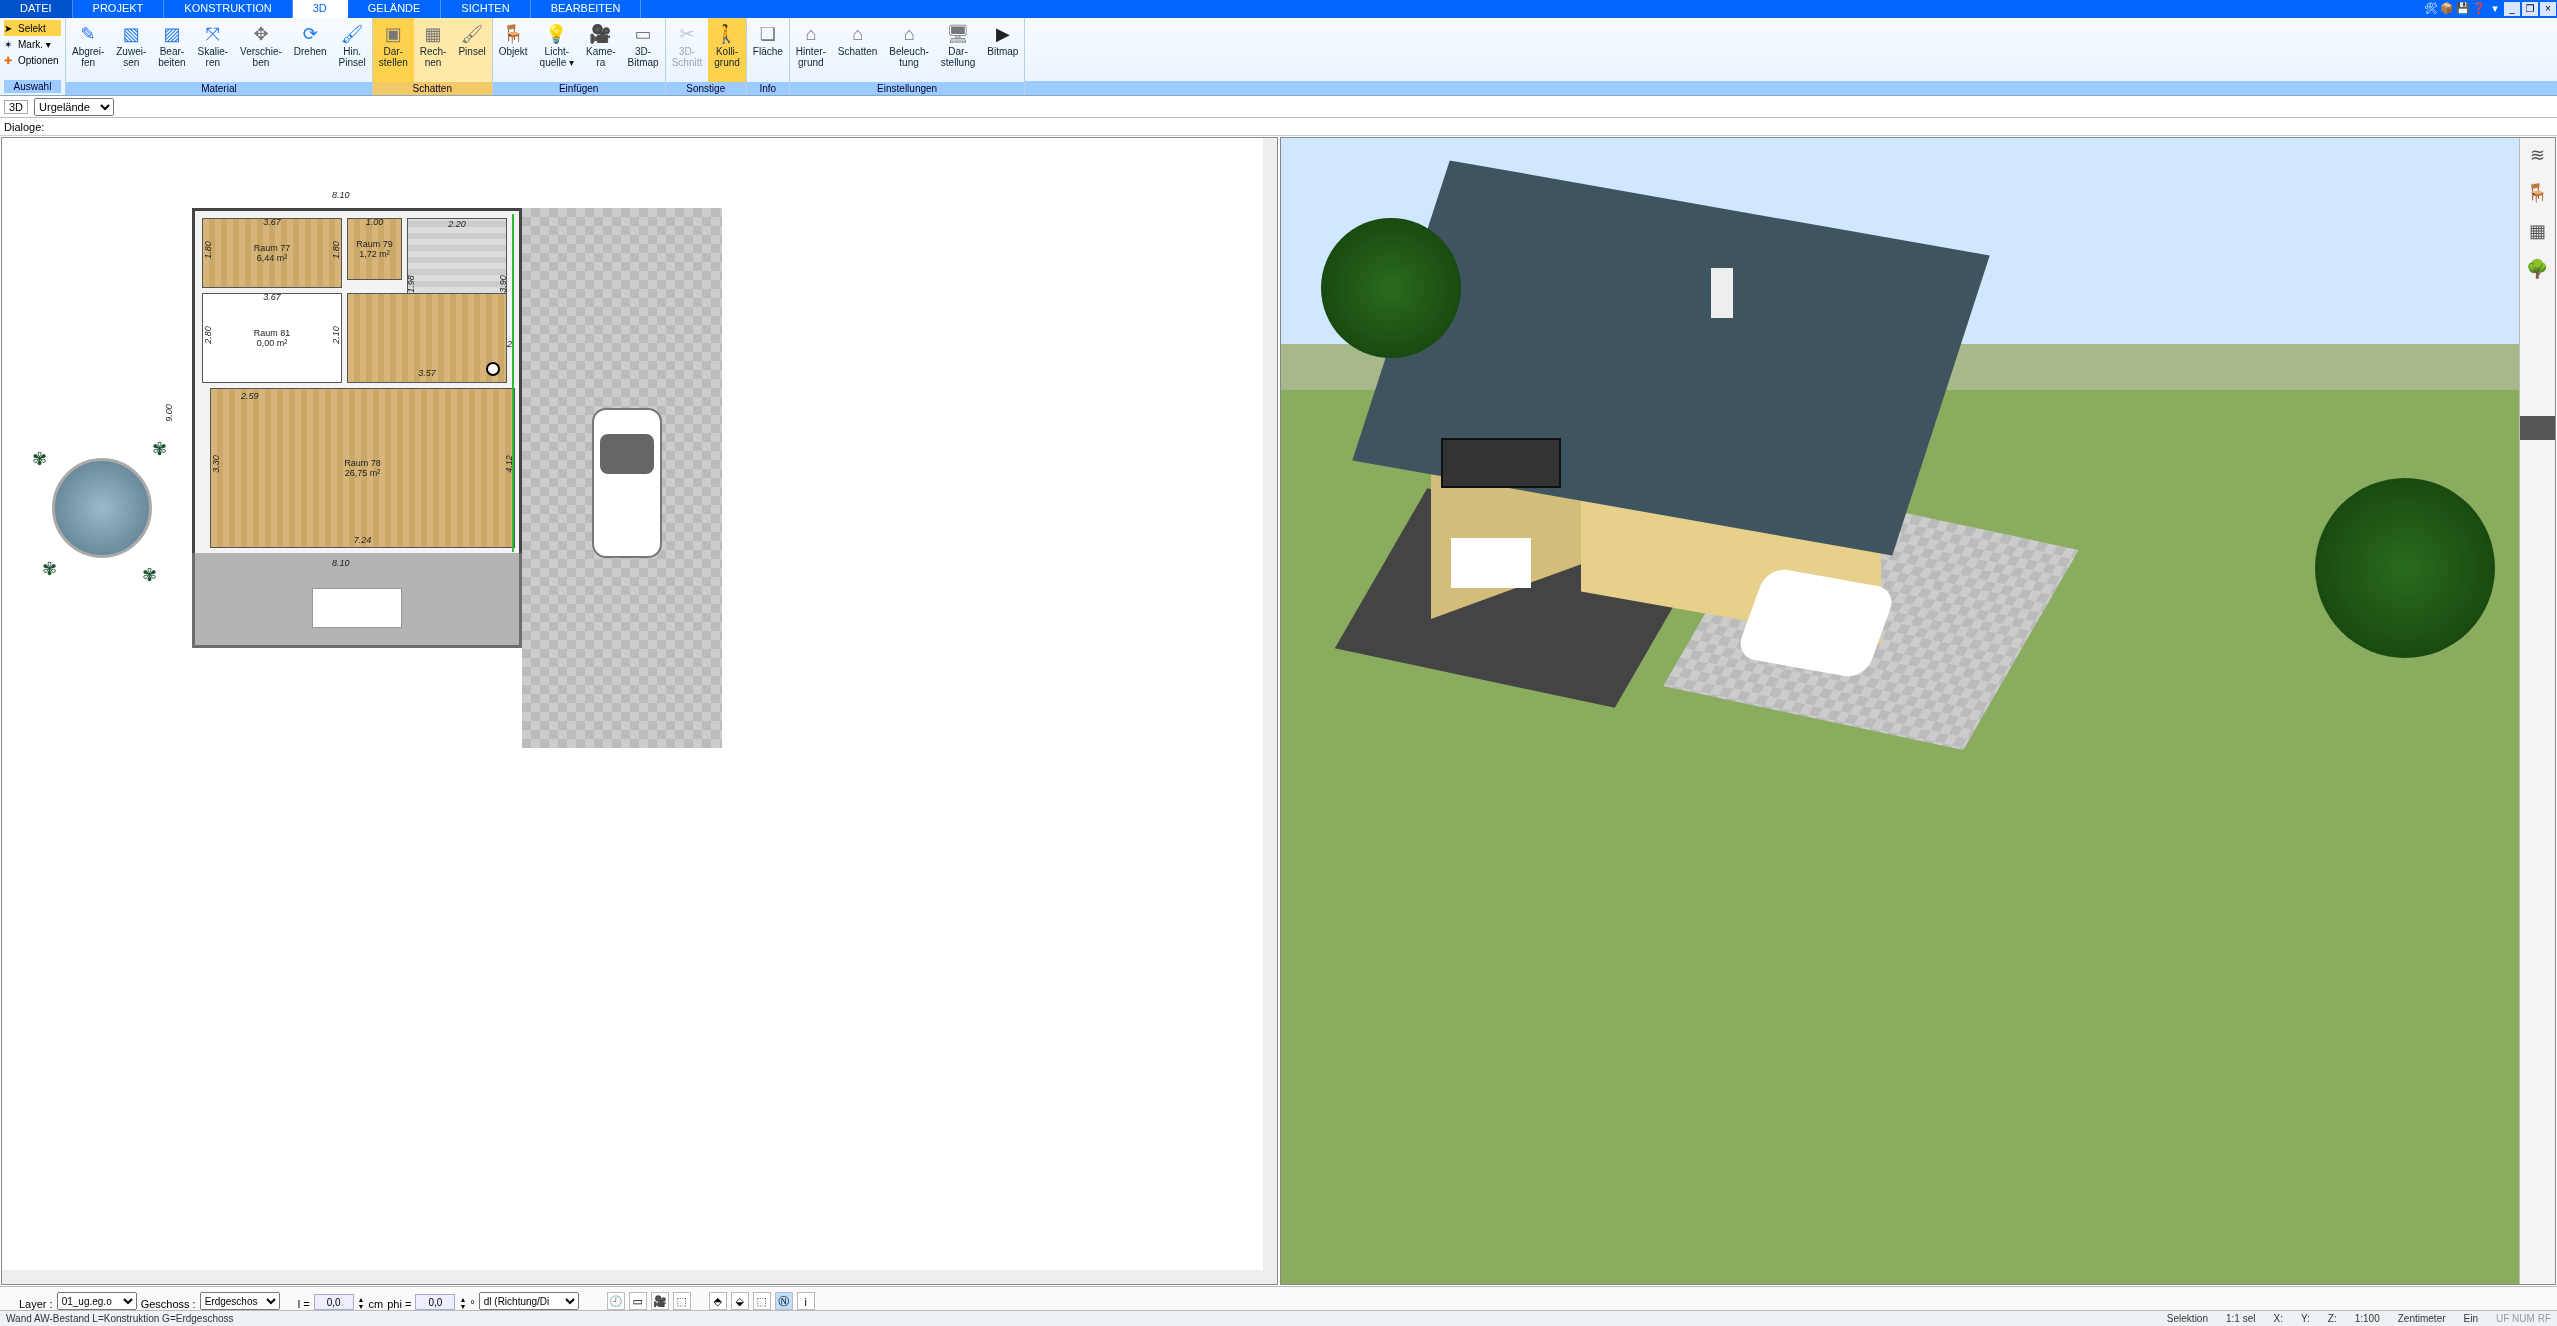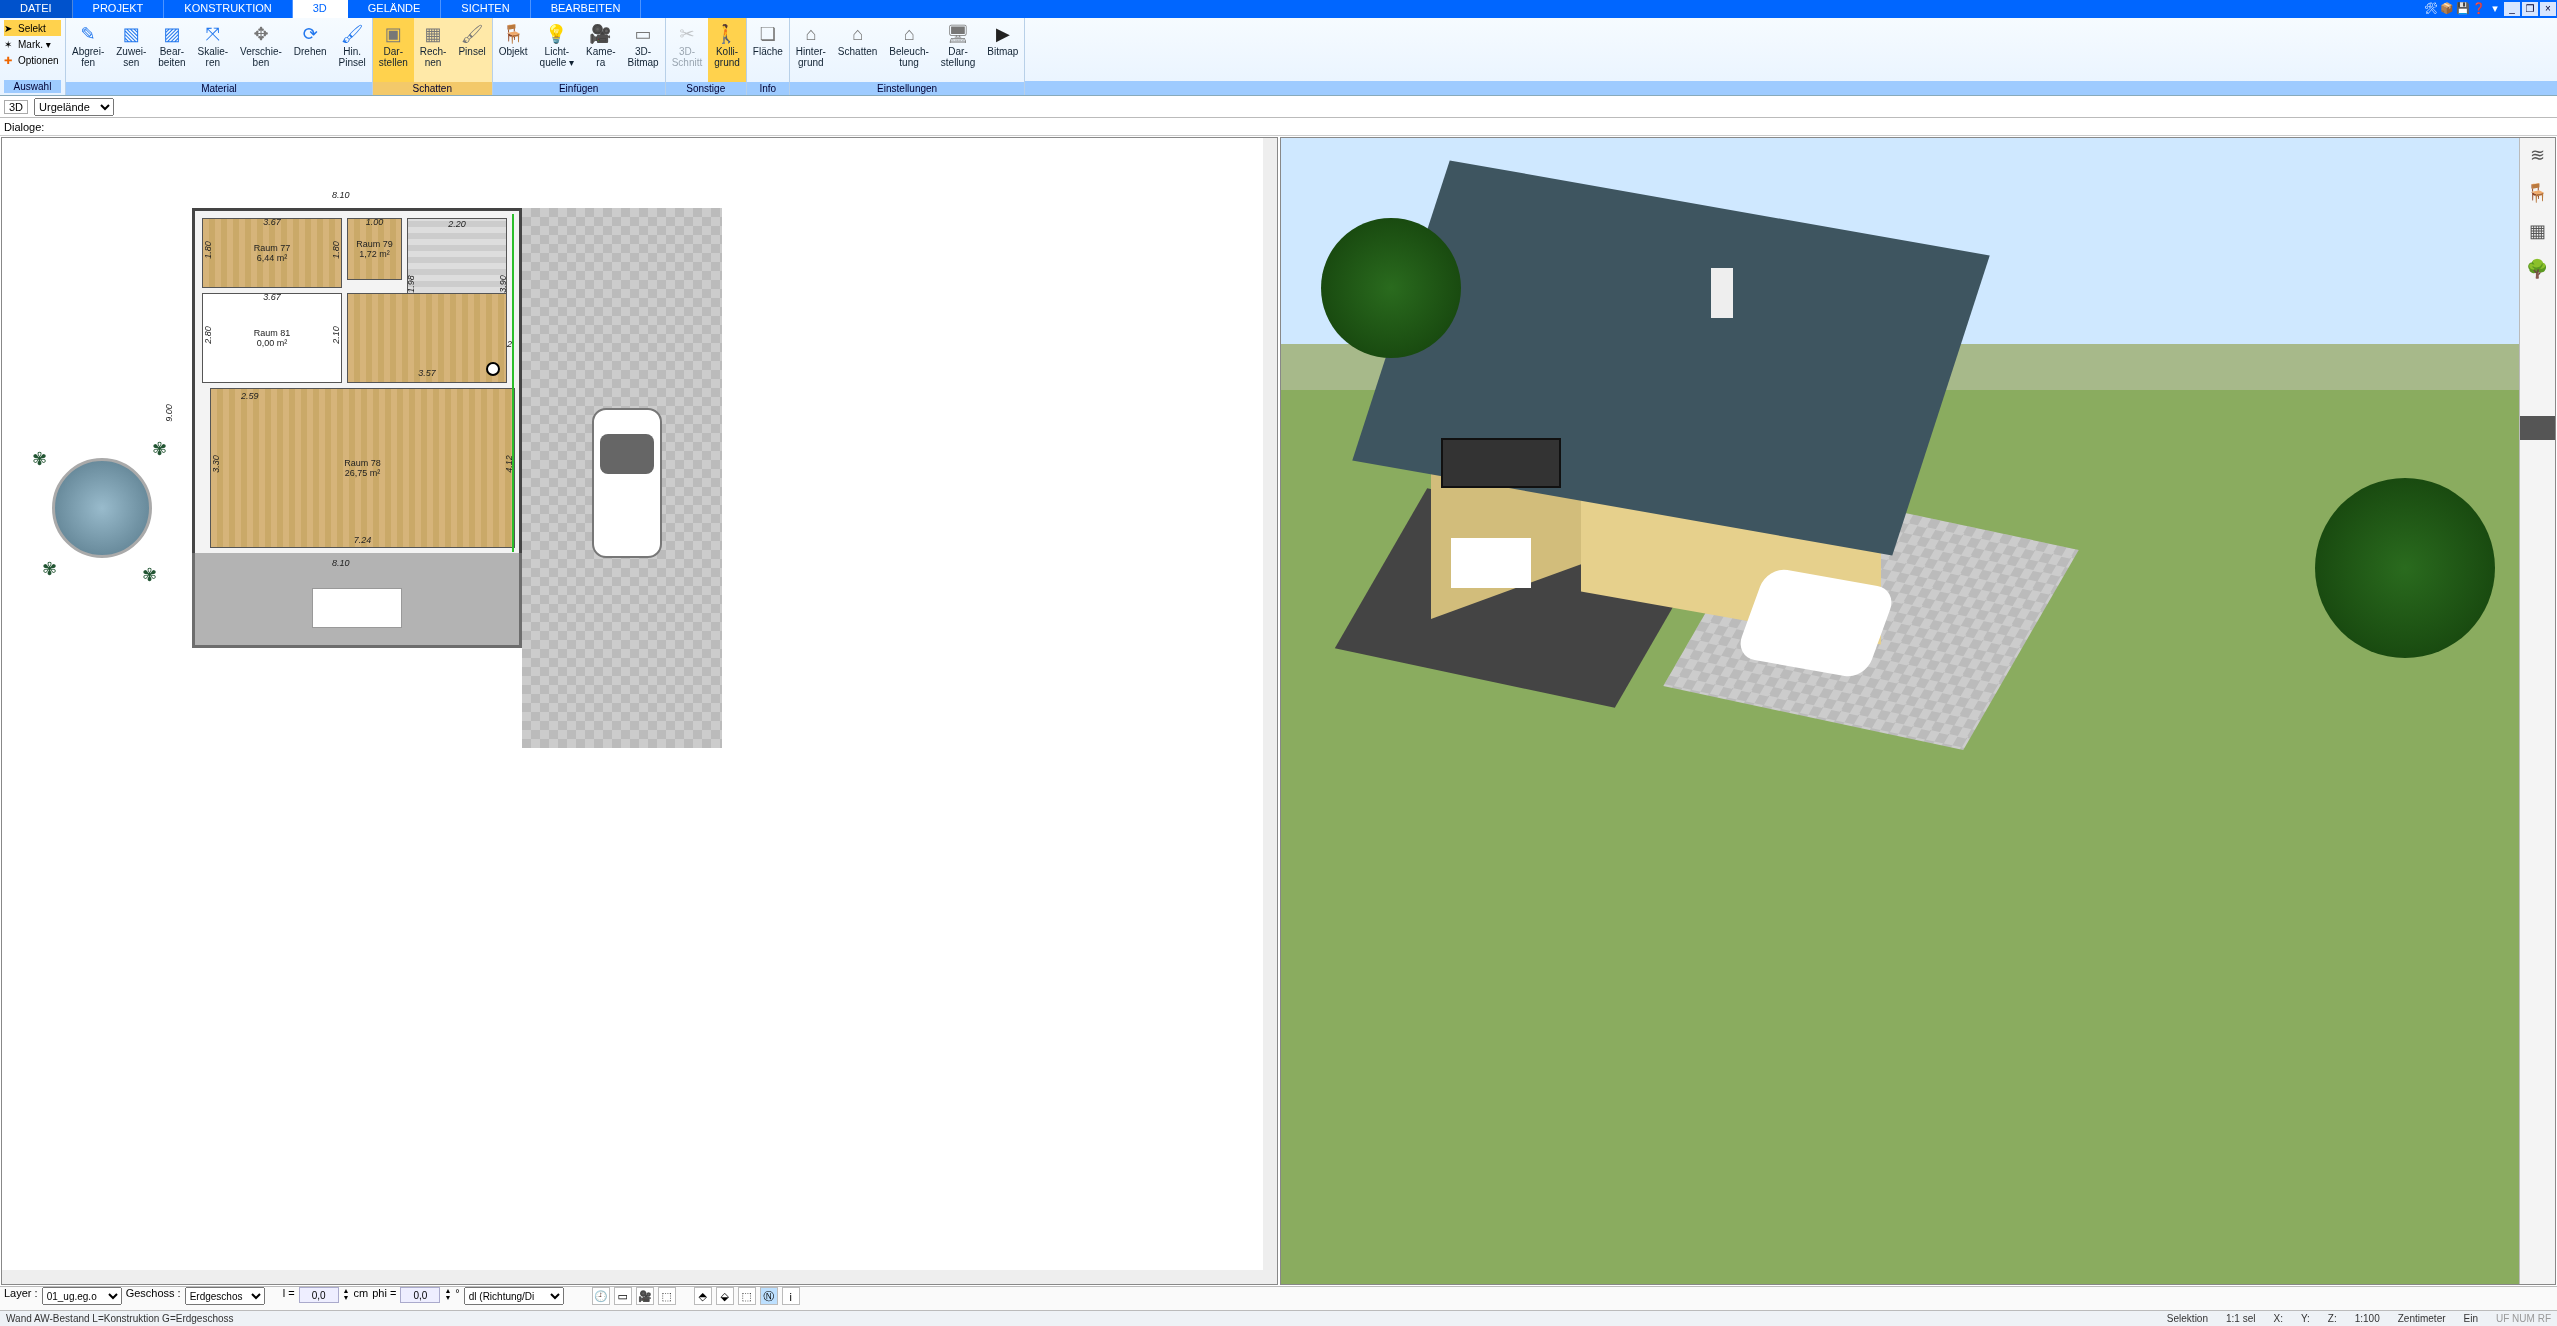--- a/index.html
+++ b/index.html
@@ -68,21 +68,21 @@
 .patio3d { position: absolute; left: 100px; top: 380px; width: 280px; height: 160px; background: #444; transform: skew(-30deg, 12deg); }
 .drive3d { position: absolute; left: 440px; top: 380px; width: 300px; height: 200px; background: repeating-conic-gradient(#bbb 0 25%, #ccc 0 50%) 0 0/18px 18px; transform: skew(-30deg, 12deg); }
 .car3d { position: absolute; left: 470px; top: 440px; width: 130px; height: 90px; background: #fff; border-radius: 20px; transform: skew(-20deg, 10deg); }
 .tree3d { position: absolute; width: 140px; height: 140px; background: radial-gradient(#2a6b1e, #123d0a); border-radius: 50%; }
 
 .rside { position: absolute; right: 0; top: 0; width: 36px; bottom: 0; background: #f4f4f4; border-left: 1px solid #bbb; display: flex; flex-direction: column; align-items: center; padding-top: 6px; gap: 14px; }
 .rside .ri { width: 24px; height: 24px; font-size: 18px; text-align: center; color: #555; cursor: pointer; }
 .rside .handle { margin-top: 120px; width: 36px; height: 24px; background: #555; }
 
 
-.bottombar { height: 24px; display: flex; align-items: flex-start; font-size: 11px; border-top: 1px solid #bbb; background: #fafafa; padding: 0 4px; gap: 4px; }
+.bottombar { height: 24px; display: flex; align-items: flex-end; font-size: 11px; border-top: 1px solid #bbb; background: #fafafa; padding: 0 19px; gap: 4px; }
 .bottombar input[type=text] { width: 40px; height: 16px; font-size: 10px; text-align: center; background: #eef; border: 1px solid #aac; }
 .bottombar select { height: 18px; font-size: 10px; }
 .bottombar .ic { width: 18px; height: 18px; border: 1px solid #bbb; display: flex; align-items: center; justify-content: center; font-size: 11px; background: #fff; cursor: pointer; }
 .bottombar .ic.on { background: #bde0ff; }
 .statusbar { height: 16px; display: flex; align-items: center; font-size: 10px; background: #eef2f6; border-top: 1px solid #bbb; padding: 0 6px; gap: 18px; color: #333; }
 .statusbar .push { flex: 1; }
 </style>
 </head>
 <body>
 

